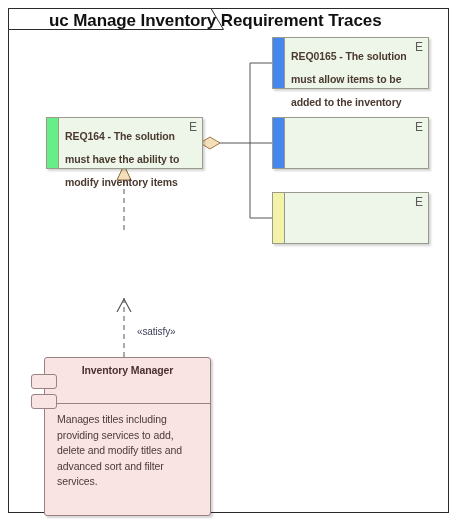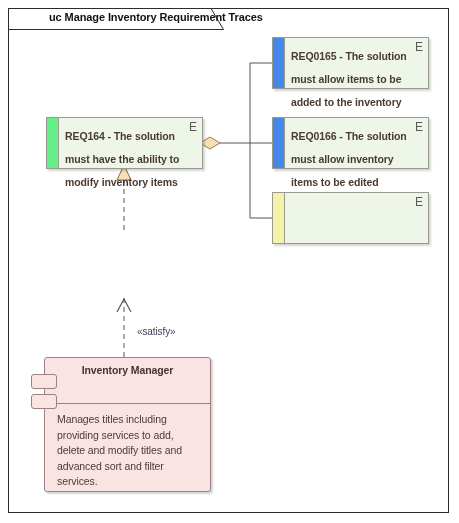--- a/index.html
+++ b/index.html
@@ -37,21 +37,21 @@
     height: 21px;
     box-sizing: border-box;
   }
   .title-tab svg {
     display: block;
   }
   .title-tab-label {
     position: absolute;
     left: 11px;
     top: 3px;
-    font-size: 11px;
+    font-size: 17px;
     font-weight: bold;
     color: #111111;
     white-space: nowrap;
     letter-spacing: -0.1px;
     padding-left: 30px;
   }
   
   .links {
     position: absolute;
     left: 0;
@@ -213,30 +213,29 @@
 
   <div class="req" style="left:272px; top:37px; width:157px; height:52px;">
     <div class="req-stripe" style="background:#4488ee;"></div>
     <div class="req-badge">E</div>
     <div class="req-text">REQ0165 - The solution must allow items to be added to the inventory</div>
   </div>
 
   <div class="req" style="left:272px; top:117px; width:157px; height:52px;">
     <div class="req-stripe" style="background:#4488ee;"></div>
     <div class="req-badge">E</div>
-    <div class="req-text">REQ0166 - The solution must allow inventory items to be edited</div>
   </div>
 
   <div class="req" style="left:272px; top:192px; width:157px; height:52px;">
     <div class="req-stripe" style="background:#f2f2a8;"></div>
     <div class="req-badge">E</div>
   </div>
 
 
-  <div class="component" style="left:44px; top:357px; width:167px; height:135px;">
+  <div class="component" style="left:44px; top:357px; width:167px; height:159px;">
     <div class="component-title">Inventory Manager</div>
     <div class="component-divider"></div>
     <div class="component-desc">Manages titles including providing services to add, delete and modify titles and advanced sort and filter services.</div>
   </div>
   <div class="comp-tab" style="left:31px; top:374px;"></div>
   <div class="comp-tab" style="left:31px; top:394px;"></div>
 
 </div>
 
 </body></html>

